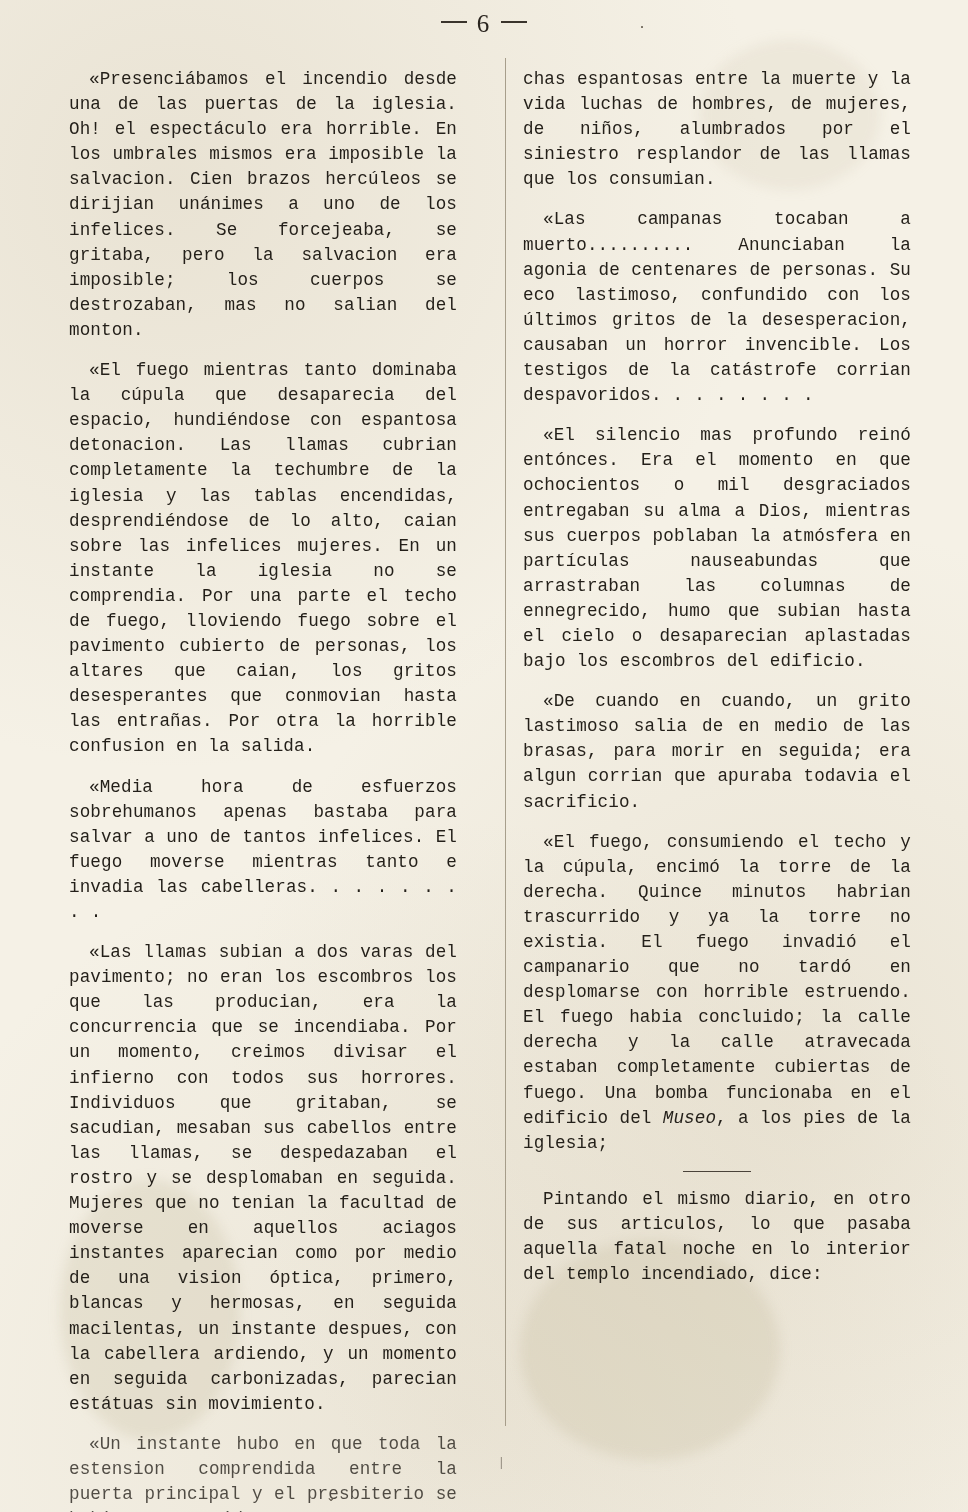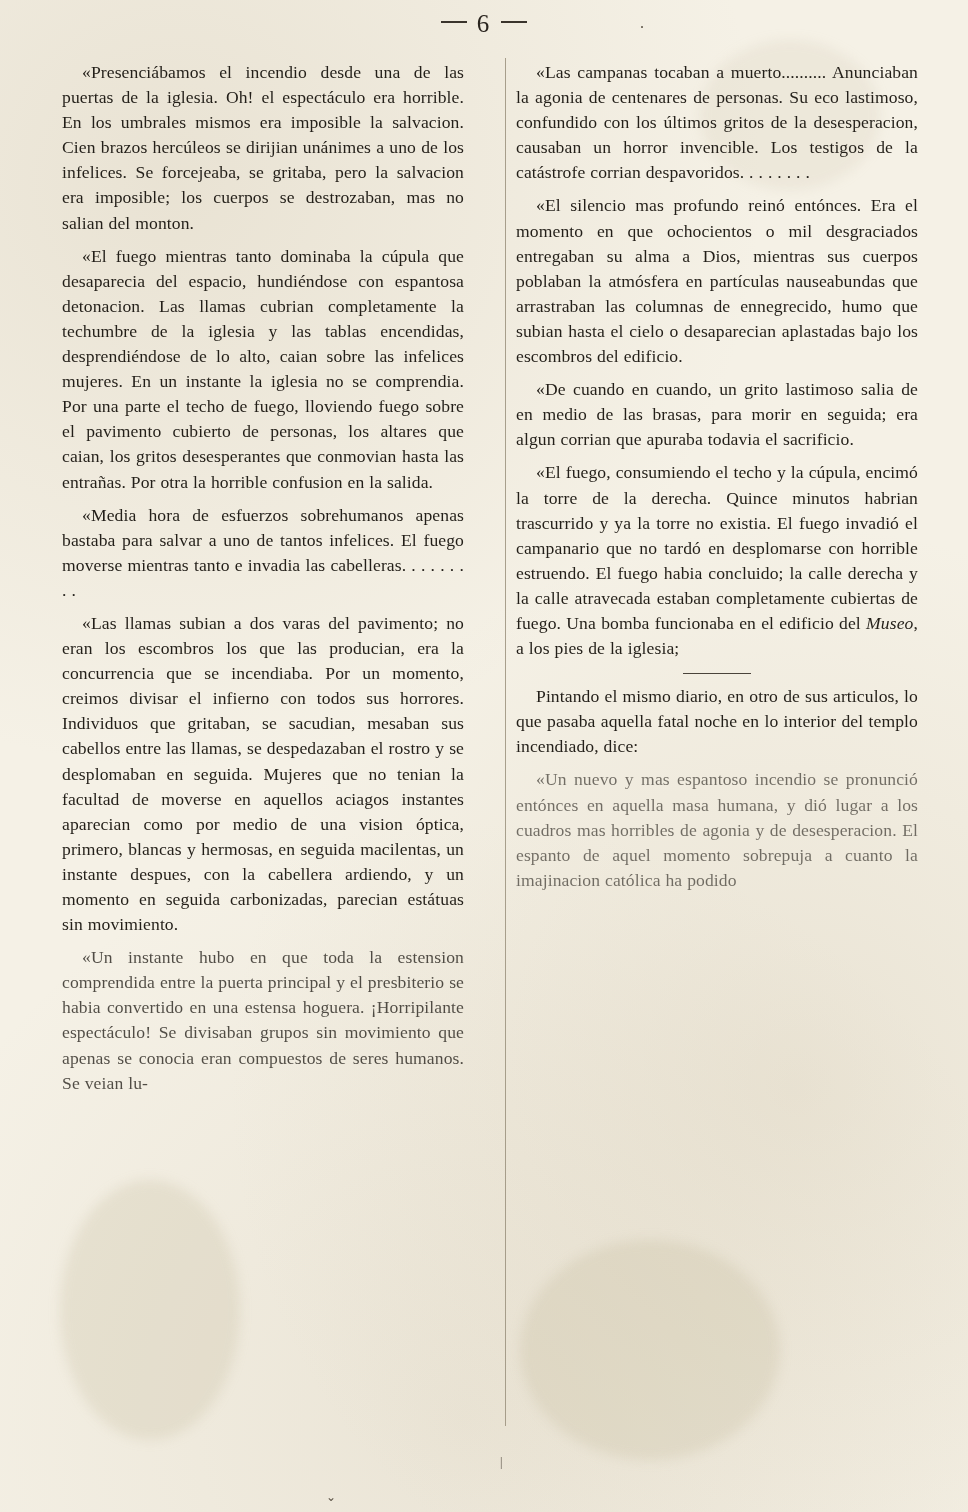--- a/index.html
+++ b/index.html
@@ -62,28 +62,28 @@
   .divider {
     position: absolute;
     top: 58px;
     left: 505px;
     width: 0;
     height: 1368px;
     border-left: 1px solid #9a907c;
     opacity: 0.85;
   }
   .col p {
-    margin: 8px;
+    margin: 15px;
     text-indent: 20px;
     font-size: 17.6px;
     line-height: 25.1px;
     text-align: justify;
     text-justify: inter-word;
     color: #231f19;
-    font-family: Liberation Serif, serif;
+    font-family: Liberation Mono, monospace;
     word-spacing: 0.4px;
   }
   .col p.noindent {
     text-indent: 0;
   }
   .col p em {
     font-style: italic;
   }
   .short-rule {
     width: 68px;
@@ -138,29 +138,29 @@
 
     <div class="col col-left">
       <p>«Presenciábamos el incendio desde una de las puertas de la iglesia. Oh! el espectáculo era horrible. En los umbrales mismos era imposible la salvacion. Cien brazos hercúleos se dirijian unánimes a uno de los infelices. Se forcejeaba, se gritaba, pero la salvacion era imposible; los cuerpos se destrozaban, mas no salian del monton.</p>
       <p>«El fuego mientras tanto dominaba la cúpula que desaparecia del espacio, hundiéndose con espantosa detonacion. Las llamas cubrian completamente la techumbre de la iglesia y las tablas encendidas, desprendiéndose de lo alto, caian sobre las infelices mujeres. En un instante la iglesia no se comprendia. Por una parte el techo de fuego, lloviendo fuego sobre el pavimento cubierto de personas, los altares que caian, los gritos desesperantes que conmovian hasta las entrañas. Por otra la horrible confusion en la salida.</p>
       <p>«Media hora de esfuerzos sobrehumanos apenas bastaba para salvar a uno de tantos infelices. El fuego moverse mientras tanto e invadia las cabelleras. . . . . . . . .</p>
       <p>«Las llamas subian a dos varas del pavimento; no eran los escombros los que las producian, era la concurrencia que se incendiaba. Por un momento, creimos divisar el infierno con todos sus horrores. Individuos que gritaban, se sacudian, mesaban sus cabellos entre las llamas, se despedazaban el rostro y se desplomaban en seguida. Mujeres que no tenian la facultad de moverse en aquellos aciagos instantes aparecian como por medio de una vision óptica, primero, blancas y hermosas, en seguida macilentas, un instante despues, con la cabellera ardiendo, y un momento en seguida carbonizadas, parecian estátuas sin movimiento.</p>
       <p class="faded">«Un instante hubo en que toda la estension comprendida entre la puerta principal y el presbiterio se habia convertido en una estensa hoguera. ¡Horripilante espectáculo! Se divisaban grupos sin movimiento que apenas se conocia eran compuestos de seres humanos. Se veian lu-</p>
     </div>
 
     <div class="col col-right">
+      <p class="noindent">chas espantosas entre la muerte y la vida luchas de hombres, de mujeres, de niños, alumbrados por el siniestro resplandor de las llamas que los consumian.</p>
       <p>«Las campanas tocaban a muerto.......... Anunciaban la agonia de centenares de personas. Su eco lastimoso, confundido con los últimos gritos de la desesperacion, causaban un horror invencible. Los testigos de la catástrofe corrian despavoridos. . . . . . . .</p>
       <p>«El silencio mas profundo reinó entónces. Era el momento en que ochocientos o mil desgraciados entregaban su alma a Dios, mientras sus cuerpos poblaban la atmósfera en partículas nauseabundas que arrastraban las columnas de ennegrecido, humo que subian hasta el cielo o desaparecian aplastadas bajo los escombros del edificio.</p>
       <p>«De cuando en cuando, un grito lastimoso salia de en medio de las brasas, para morir en seguida; era algun corrian que apuraba todavia el sacrificio.</p>
       <p><span>«El fuego, consumiendo el techo y la cúpula, encimó la torre de la derecha. Quince minutos habrian trascurrido y ya la torre no existia. El fuego invadió el campanario que no tardó en desplomarse con horrible estruendo. El fuego habia concluido; la calle derecha y la calle atravecada estaban completamente cubiertas de fuego. Una bomba funcionaba en el edificio del </span><em>Museo</em><span>, a los pies de la iglesia;</span></p>
 
       <div class="short-rule"></div>
 
       <p>Pintando el mismo diario, en otro de sus articulos, lo que pasaba aquella fatal noche en lo interior del templo incendiado, dice:</p>
-      <p class="faded2">«Un nuevo y mas espantoso incendio se pronunció entónces en aquella masa humana, y dió lugar a los cuadros mas horribles de agonia y de desesperacion. El espanto de aquel momento sobrepuja a cuanto la imajinacion católica ha podido</p>
     </div>
 
   </div>
 
   <div class="tiny-mark m1">|</div>
   <div class="tiny-mark m2">⌄</div>
 
 </div>
 
 </body></html>

